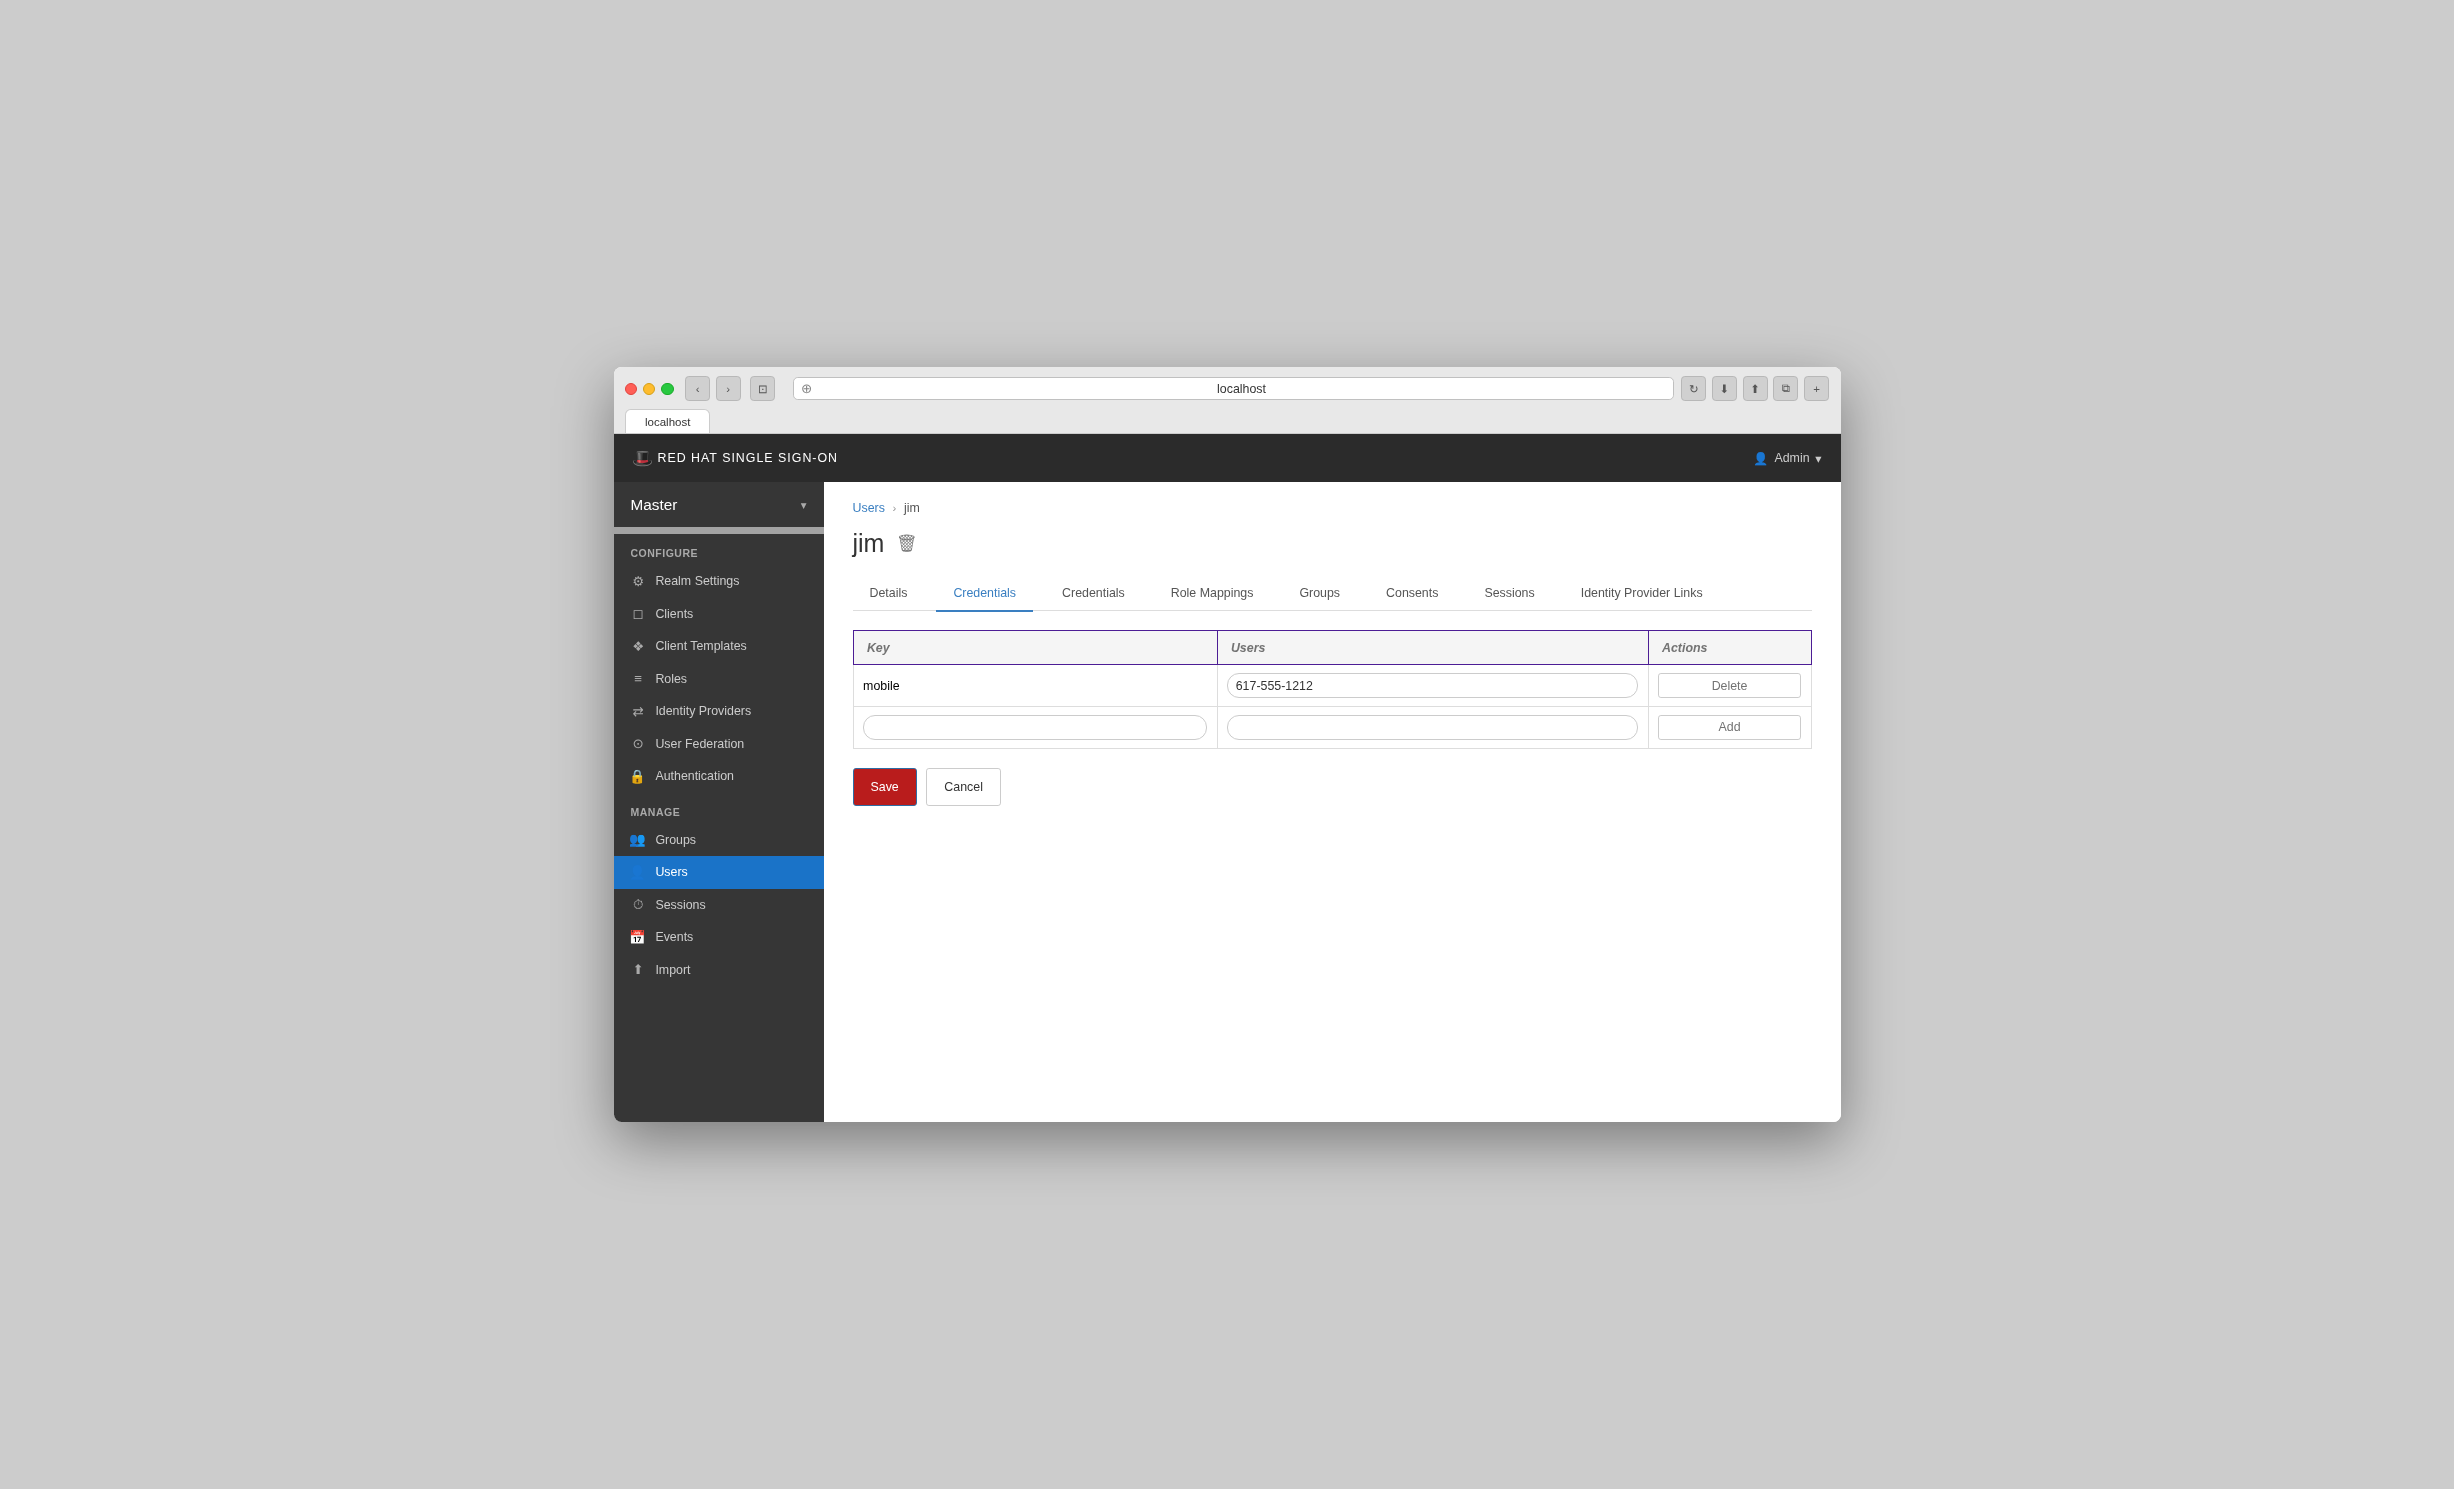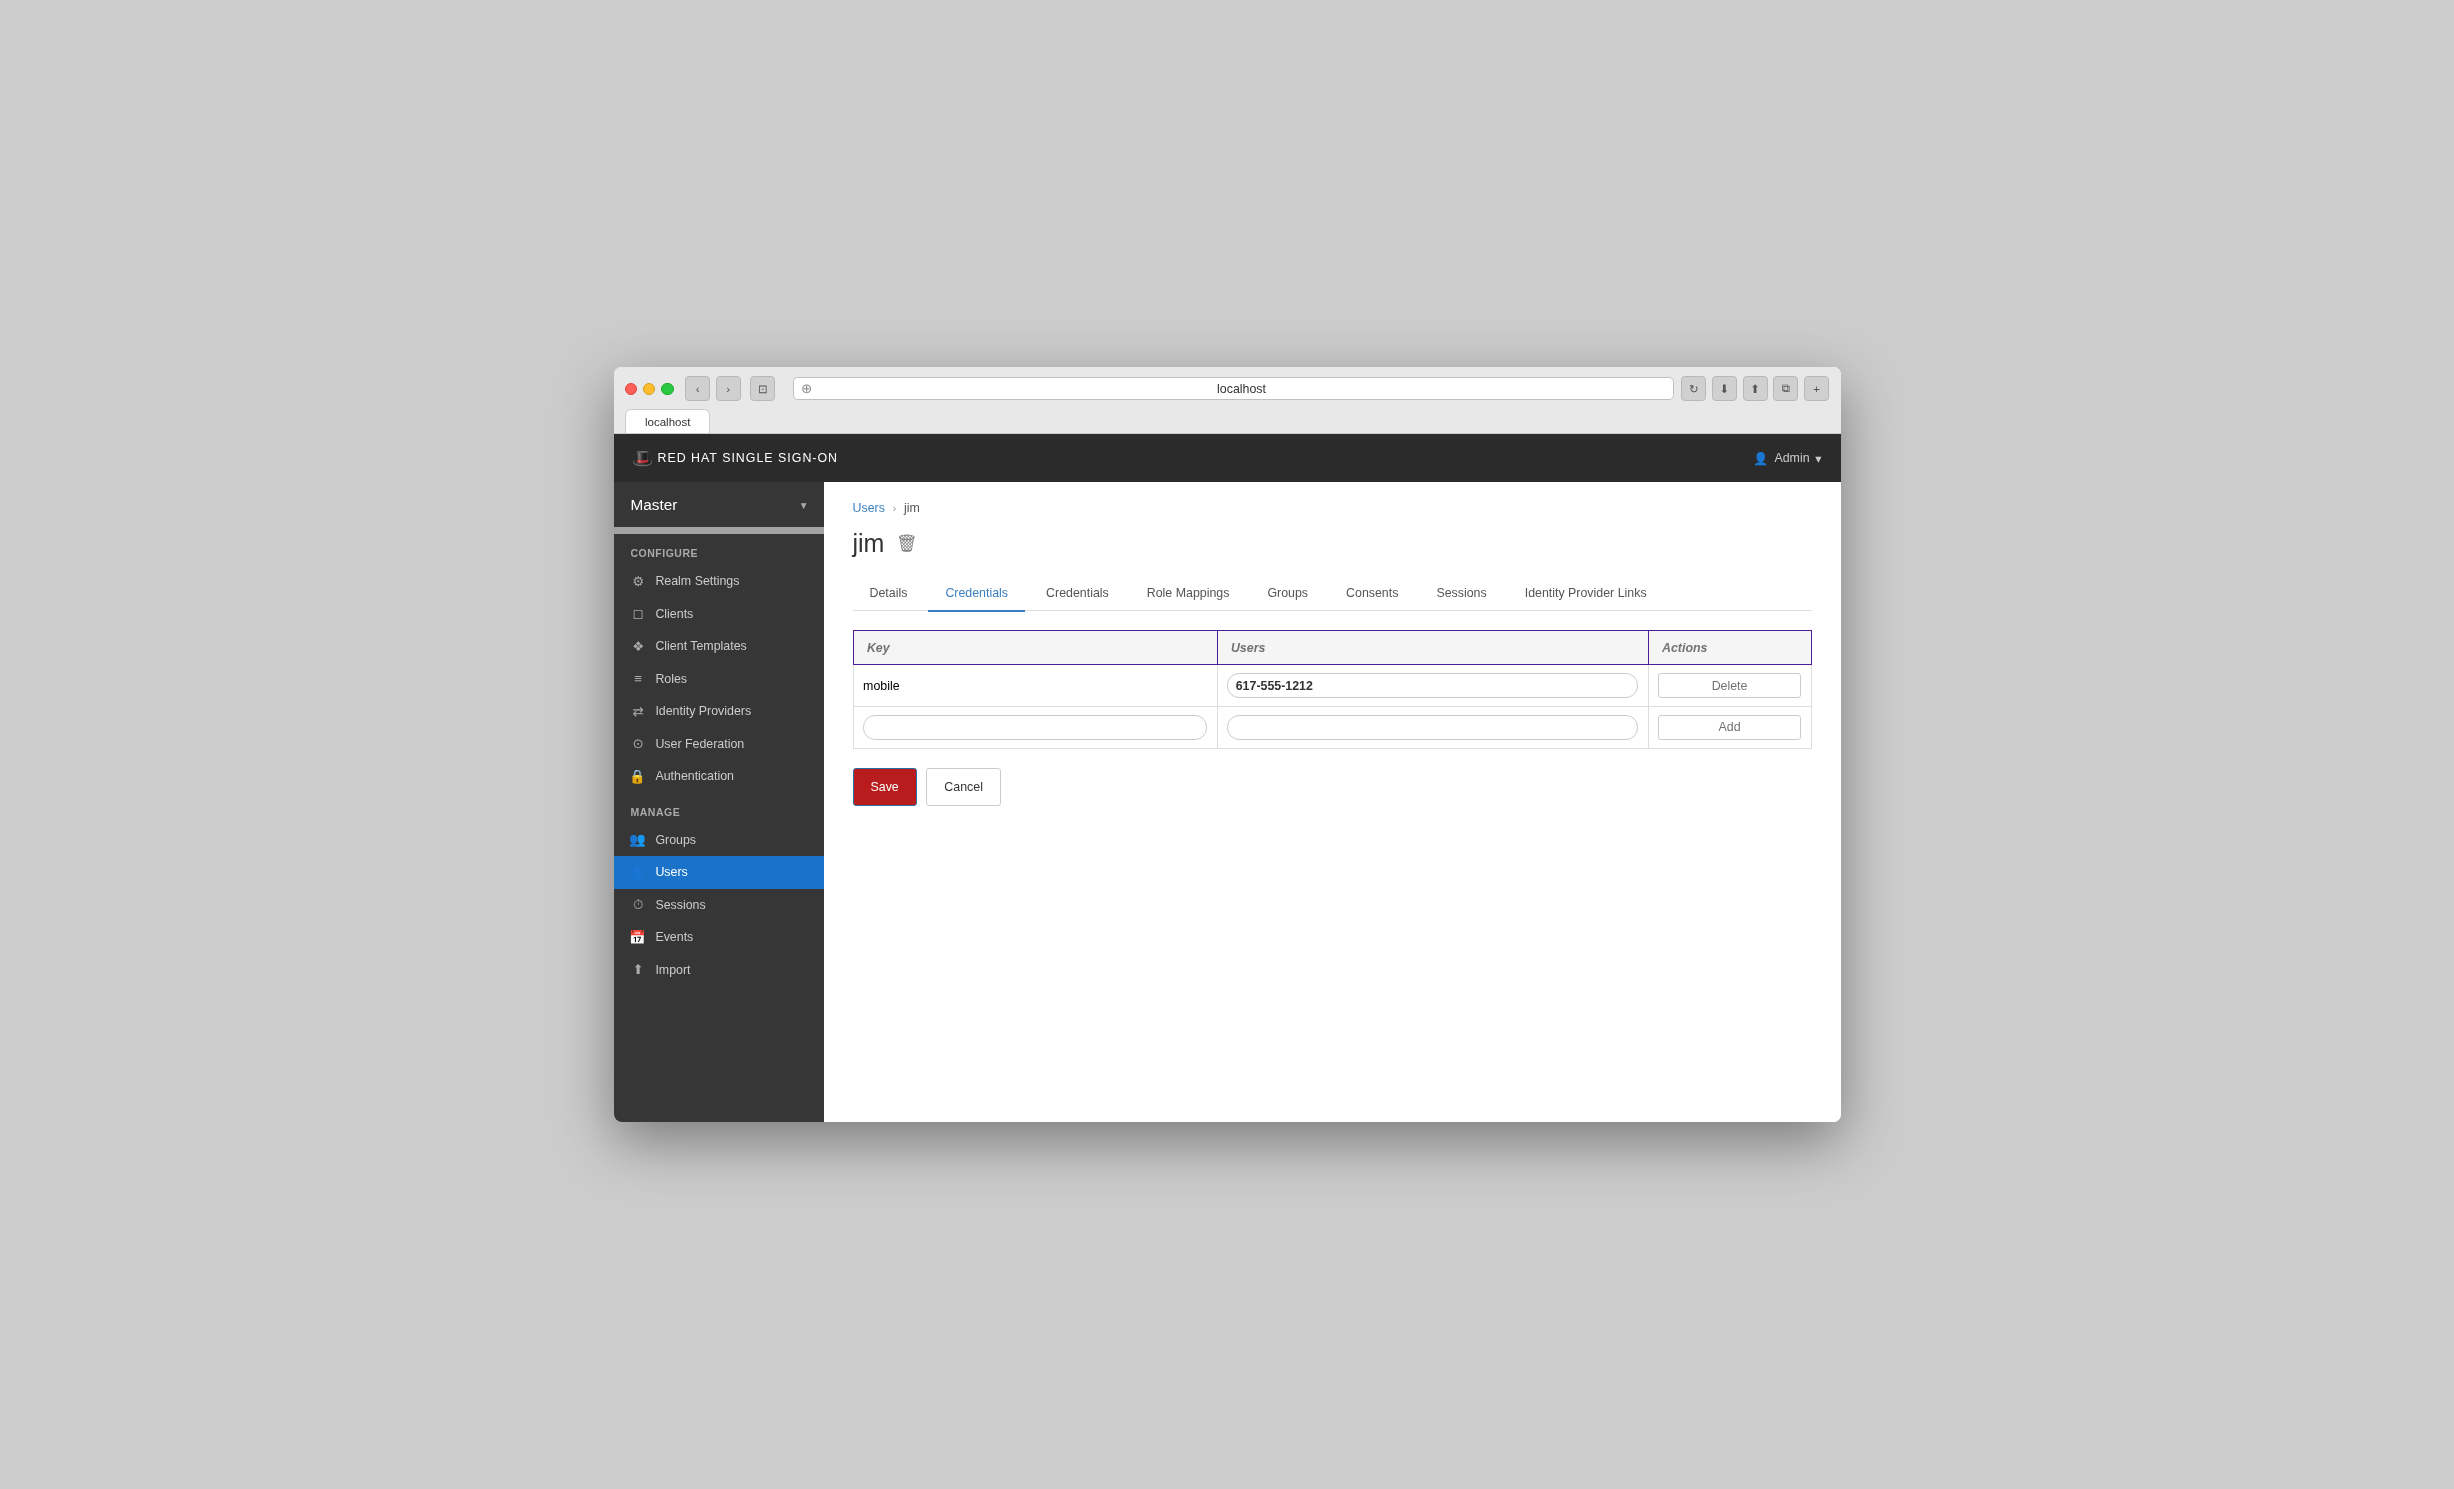--- a/index.html
+++ b/index.html
@@ -275,21 +275,21 @@
       font-size: 17px;
       cursor: pointer;
       display: flex;
       align-items: center;
     }
     
     .tabs {
       display: flex;
       border-bottom: 1.9px solid #ddd;
       margin-bottom: 19px;
-      gap: 4px;
+      gap: 12px;
     }
     .tab {
       padding: 9.6px 17px;
       font-size: 12.4px;
       color: #555;
       cursor: pointer;
       border-bottom: 2.9px solid transparent;
       margin-bottom: -1.9px;
       transition: color 0.1s;
     }
@@ -322,21 +322,20 @@
     .attr-table .key-col { width: 38%; }
     .attr-table .val-col { width: 45%; }
     .attr-table .act-col { width: 17%; }
     .attr-input {
       width: 100%;
       padding: 4.8px 7.6px;
       border: 1px solid #ccc;
       border-radius: 12px;
       font-size: 12.4px;
       color: #333;
-      font-weight: bold;
     }
     .action-btn {
       padding: 4.8px 13.4px;
       font-size: 12.4px;
       border: 1px solid #ccc;
       background: #fff;
       border-radius: 2.9px;
       cursor: pointer;
       color: #737373;
       width: 100%;

